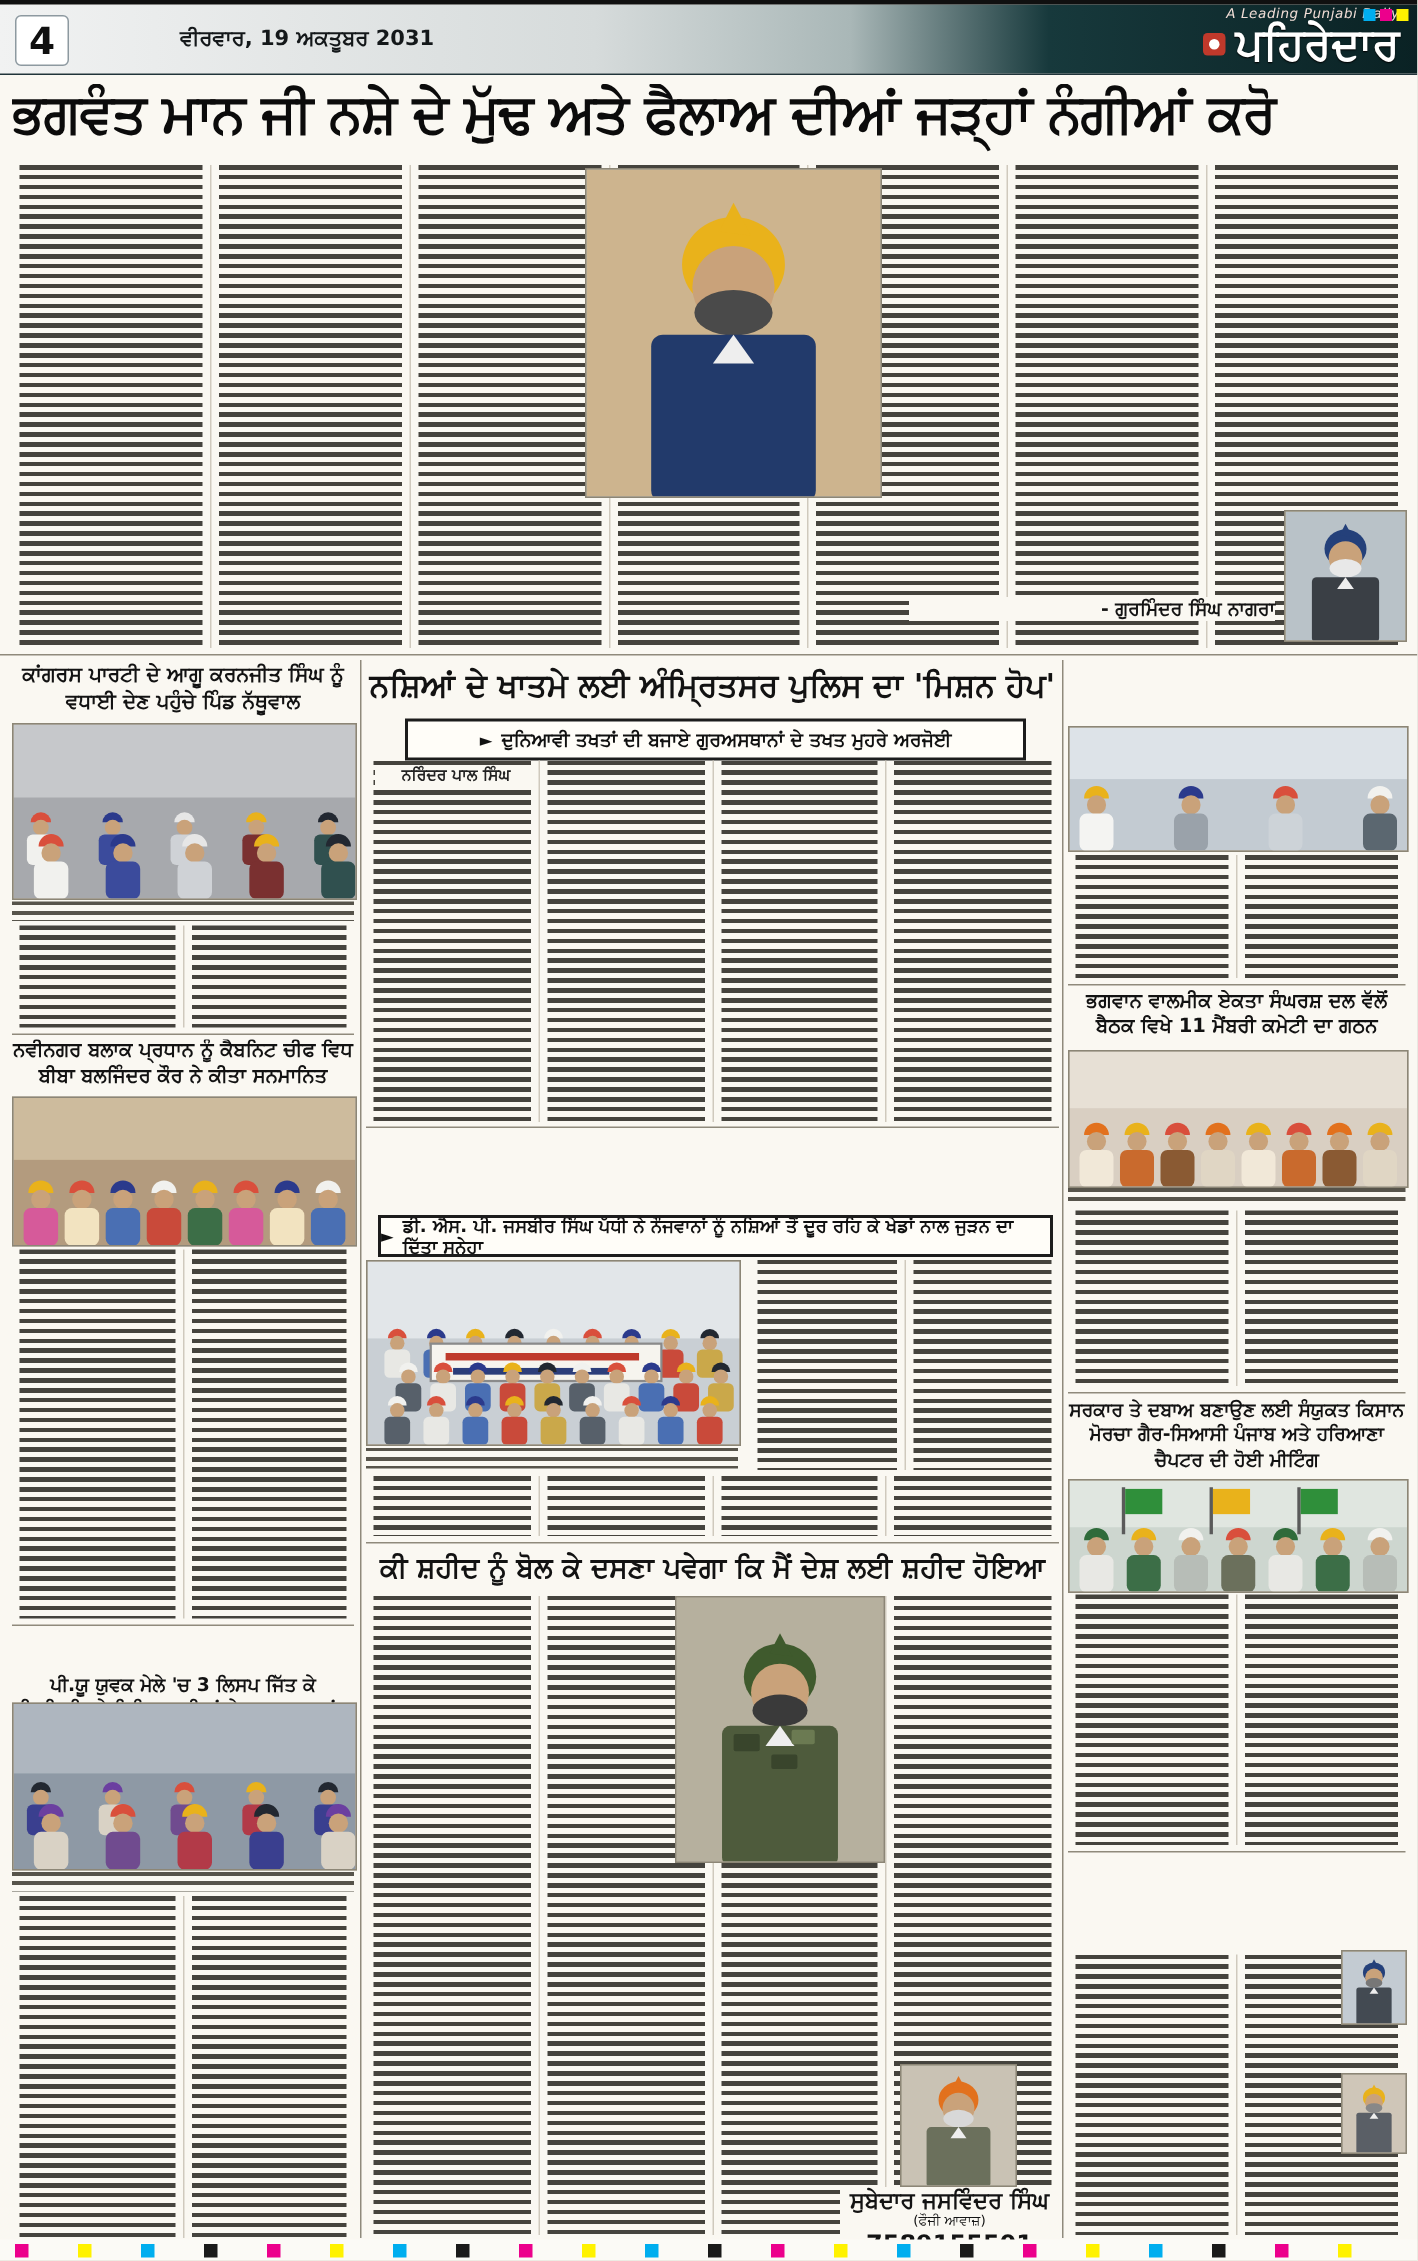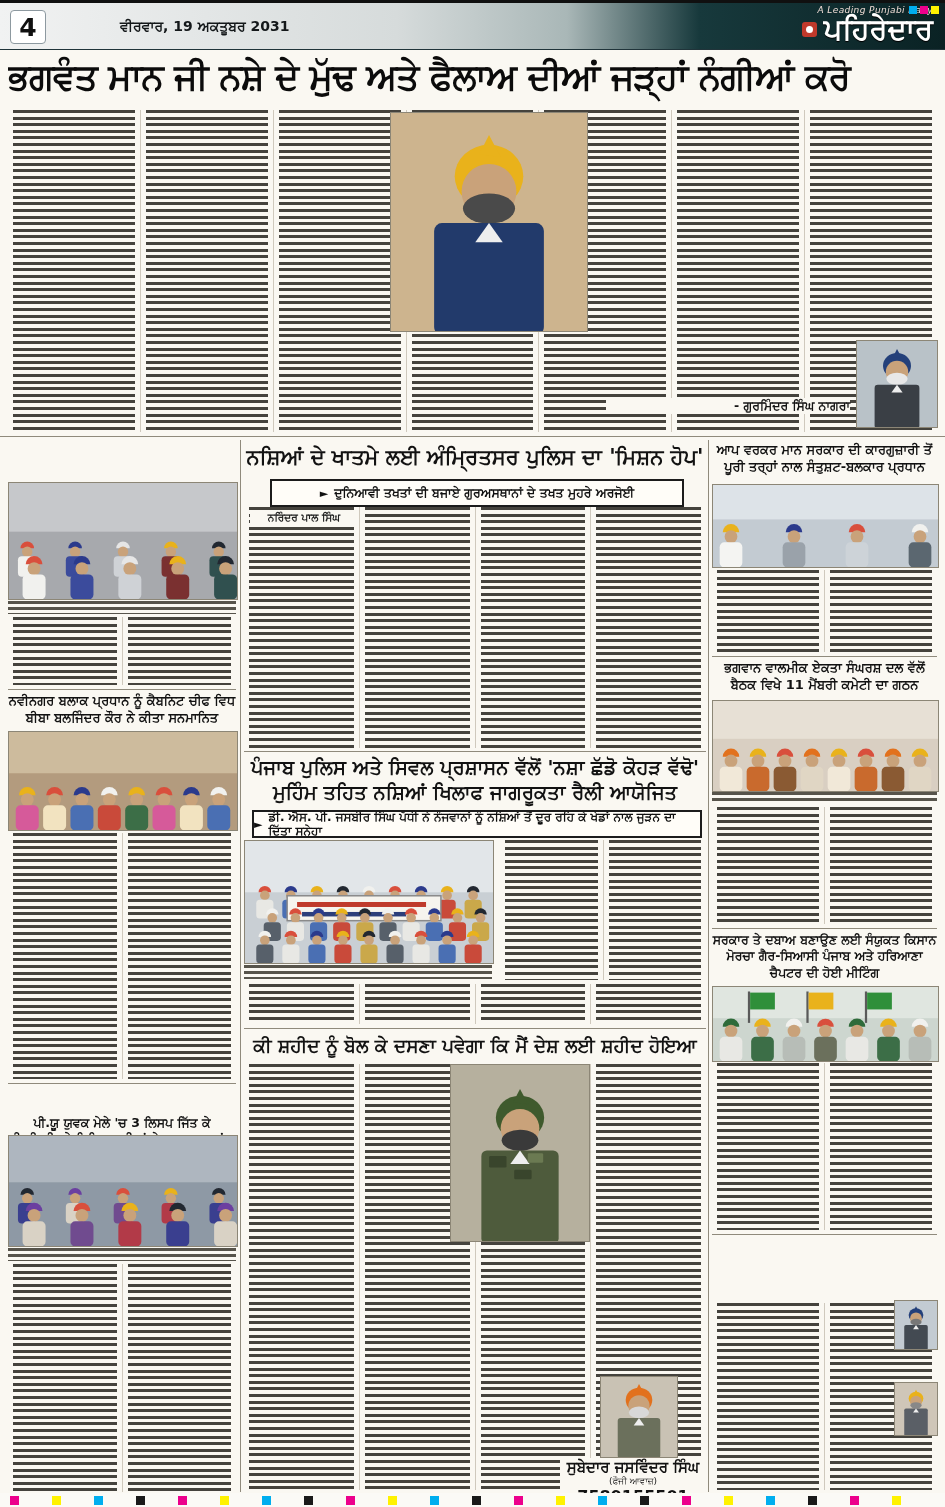--- a/index.html
+++ b/index.html
@@ -109,20 +109,21 @@
         <ellipse cx="50" cy="47.559999999999995" rx="13.299999999999999" ry="7.700000000000001" fill="#e8e8e8"></ellipse>
         <rect x="22" y="54.97999999999999" width="56" height="55.02000000000001" rx="4" fill="#3a3f45"></rect>
         <polygon points="50,54.97999999999999 43,64.77999999999999 57,64.77999999999999" fill="#eeeeee"></polygon>
       </svg></div>
   <div class="abs signoff" style="left:606px;top:398px;width:244px;height:16px;">- ਗੁਰਮਿੰਦਰ ਸਿੰਘ ਨਾਗਰਾ</div>
 
   <div class="abs hr" style="left:0;top:436px;width:945px;"></div>
   <div class="abs vr" style="left:240px;top:440px;height:1052px;"></div>
   <div class="abs vr" style="left:708px;top:440px;height:1052px;"></div>
 
+  <div class="abs hl" style="left:8px;top:442px;width:228px;height:38px;font-size:13.5px;">ਕਾਂਗਰਸ ਪਾਰਟੀ ਦੇ ਆਗੂ ਕਰਨਜੀਤ ਸਿੰਘ ਨੂੰ ਵਧਾਈ ਦੇਣ ਪਹੁੰਚੇ ਪਿੰਡ ਨੱਥੂਵਾਲ</div>
   <div class="abs photo" style="left:8px;top:482px;width:228px;height:116px;"><svg viewBox="0 0 100 51" width="100%" height="100%" preserveAspectRatio="none">
         <rect width="100" height="51" fill="#a7a9ad"></rect>
         <rect width="100" height="21.4" fill="#c6c8cb"></rect>
         <path d="M 5.025 28.675 A 2.975 2.975 0 0 1 10.975 28.675 Z" fill="#d94f3c"></path>
         <circle cx="8" cy="30.205000000000002" r="2.295" fill="#c9a27a"></circle>
         <rect x="3.92" y="32.245000000000005" width="8.16" height="8.924999999999999" rx="1.7" fill="#f1f1ee"></rect>
         <path d="M 26.025 28.675 A 2.975 2.975 0 0 1 31.975 28.675 Z" fill="#2b3a8c"></path>
         <circle cx="29" cy="30.205000000000002" r="2.295" fill="#c9a27a"></circle>
         <rect x="24.92" y="32.245000000000005" width="8.16" height="8.924999999999999" rx="1.7" fill="#3b4b9c"></rect>
         <path d="M 47.025 28.675 A 2.975 2.975 0 0 1 52.975 28.675 Z" fill="#e6e6e6"></path>
@@ -260,21 +261,20 @@
       <div class="c">
         <div class="sim"></div>
       </div>
       <div class="c">
         <div class="sim"></div>
       </div>
     </div>
   <div class="abs bychip" style="left:250px;top:511px;width:108px;height:15px;">ਨਰਿੰਦਰ ਪਾਲ ਸਿੰਘ</div>
 
   <div class="abs hr" style="left:244px;top:751px;width:462px;"></div>
-  <div class="abs hl" style="left:244px;top:755px;width:462px;height:52px;font-size:19.5px;">ਪੰਜਾਬ ਪੁਲਿਸ ਅਤੇ ਸਿਵਲ ਪ੍ਰਸ਼ਾਸਨ ਵੱਲੋਂ 'ਨਸ਼ਾ ਛੱਡੋ ਕੋਹੜ ਵੱਢੋ' ਮੁਹਿੰਮ ਤਹਿਤ ਨਸ਼ਿਆਂ ਖਿਲਾਫ ਜਾਗਰੂਕਤਾ ਰੈਲੀ ਆਯੋਜਿਤ</div>
   <div class="abs subbox" style="left:252px;top:810px;width:446px;height:24px;font-size:12px;">
     <span class="arrow">►</span>
     <span>ਡੀ. ਐਸ. ਪੀ. ਜਸਬੀਰ ਸਿੰਘ ਪੱਧੀ ਨੇ ਨੌਜਵਾਨਾਂ ਨੂੰ ਨਸ਼ਿਆਂ ਤੋਂ ਦੂਰ ਰਹਿ ਕੇ ਖੇਡਾਂ ਨਾਲ ਜੁੜਨ ਦਾ ਦਿੱਤਾ ਸੁਨੇਹਾ</span>
   </div>
   <div class="abs photo" style="left:244px;top:840px;width:248px;height:122px;"><svg viewBox="0 0 100 49" width="100%" height="100%" preserveAspectRatio="none">
         <rect width="100" height="49" fill="#c9cfd4"></rect>
         <rect width="100" height="20.6" fill="#e2e6e9"></rect>
         <path d="M 5.48 20.560000000000002 A 2.52 2.52 0 0 1 10.52 20.560000000000002 Z" fill="#d94f3c"></path>
         <circle cx="8" cy="21.856" r="1.944" fill="#c9a27a"></circle>
         <rect x="4.5440000000000005" y="23.584000000000003" width="6.912" height="7.56" rx="1.44" fill="#e8e8e4"></rect>
@@ -423,21 +423,20 @@
         <ellipse cx="50" cy="46.48" rx="13.299999999999999" ry="7.700000000000001" fill="#d8d8d8"></ellipse>
         <rect x="22" y="53.89999999999999" width="56" height="53.10000000000001" rx="4" fill="#6b705c"></rect>
         <polygon points="50,53.89999999999999 43,63.69999999999999 57,63.69999999999999" fill="#eeeeee"></polygon>
       </svg></div>
   <div class="abs contact" style="left:560px;top:1458px;width:146px;height:32px;">
     <div class="nm">ਸੁਬੇਦਾਰ ਜਸਵਿੰਦਰ ਸਿੰਘ</div>
     <div class="rl">(ਫੌਜੀ ਆਵਾਜ਼)</div>
     <div class="ph">7589155501</div>
   </div>
 
-  <div class="abs hl" style="left:712px;top:442px;width:225px;height:40px;font-size:13px;">ਆਪ ਵਰਕਰ ਮਾਨ ਸਰਕਾਰ ਦੀ ਕਾਰਗੁਜ਼ਾਰੀ ਤੋਂ ਪੂਰੀ ਤਰ੍ਹਾਂ ਨਾਲ ਸੰਤੁਸ਼ਟ-ਬਲਕਾਰ ਪ੍ਰਧਾਨ</div>
   <div class="abs photo" style="left:712px;top:484px;width:225px;height:82px;"><svg viewBox="0 0 100 36" width="100%" height="100%" preserveAspectRatio="none">
         <rect width="100" height="36" fill="#c3cbd2"></rect>
         <rect width="100" height="15.1" fill="#dde3e8"></rect>
         <path d="M 4.324999999999999 20.775 A 3.6750000000000003 3.6750000000000003 0 0 1 11.675 20.775 Z" fill="#e9b21b"></path>
         <circle cx="8" cy="22.665" r="2.8350000000000004" fill="#c9a27a"></circle>
         <rect x="2.96" y="25.185" width="10.08" height="11.025" rx="2.1" fill="#f4f4f2"></rect>
         <path d="M 32.325 20.775 A 3.6750000000000003 3.6750000000000003 0 0 1 39.675 20.775 Z" fill="#2b3a8c"></path>
         <circle cx="36" cy="22.665" r="2.8350000000000004" fill="#c9a27a"></circle>
         <rect x="30.96" y="25.185" width="10.08" height="11.025" rx="2.1" fill="#9aa2aa"></rect>
         <path d="M 60.325 20.775 A 3.6750000000000003 3.6750000000000003 0 0 1 67.675 20.775 Z" fill="#d94f3c"></path>

